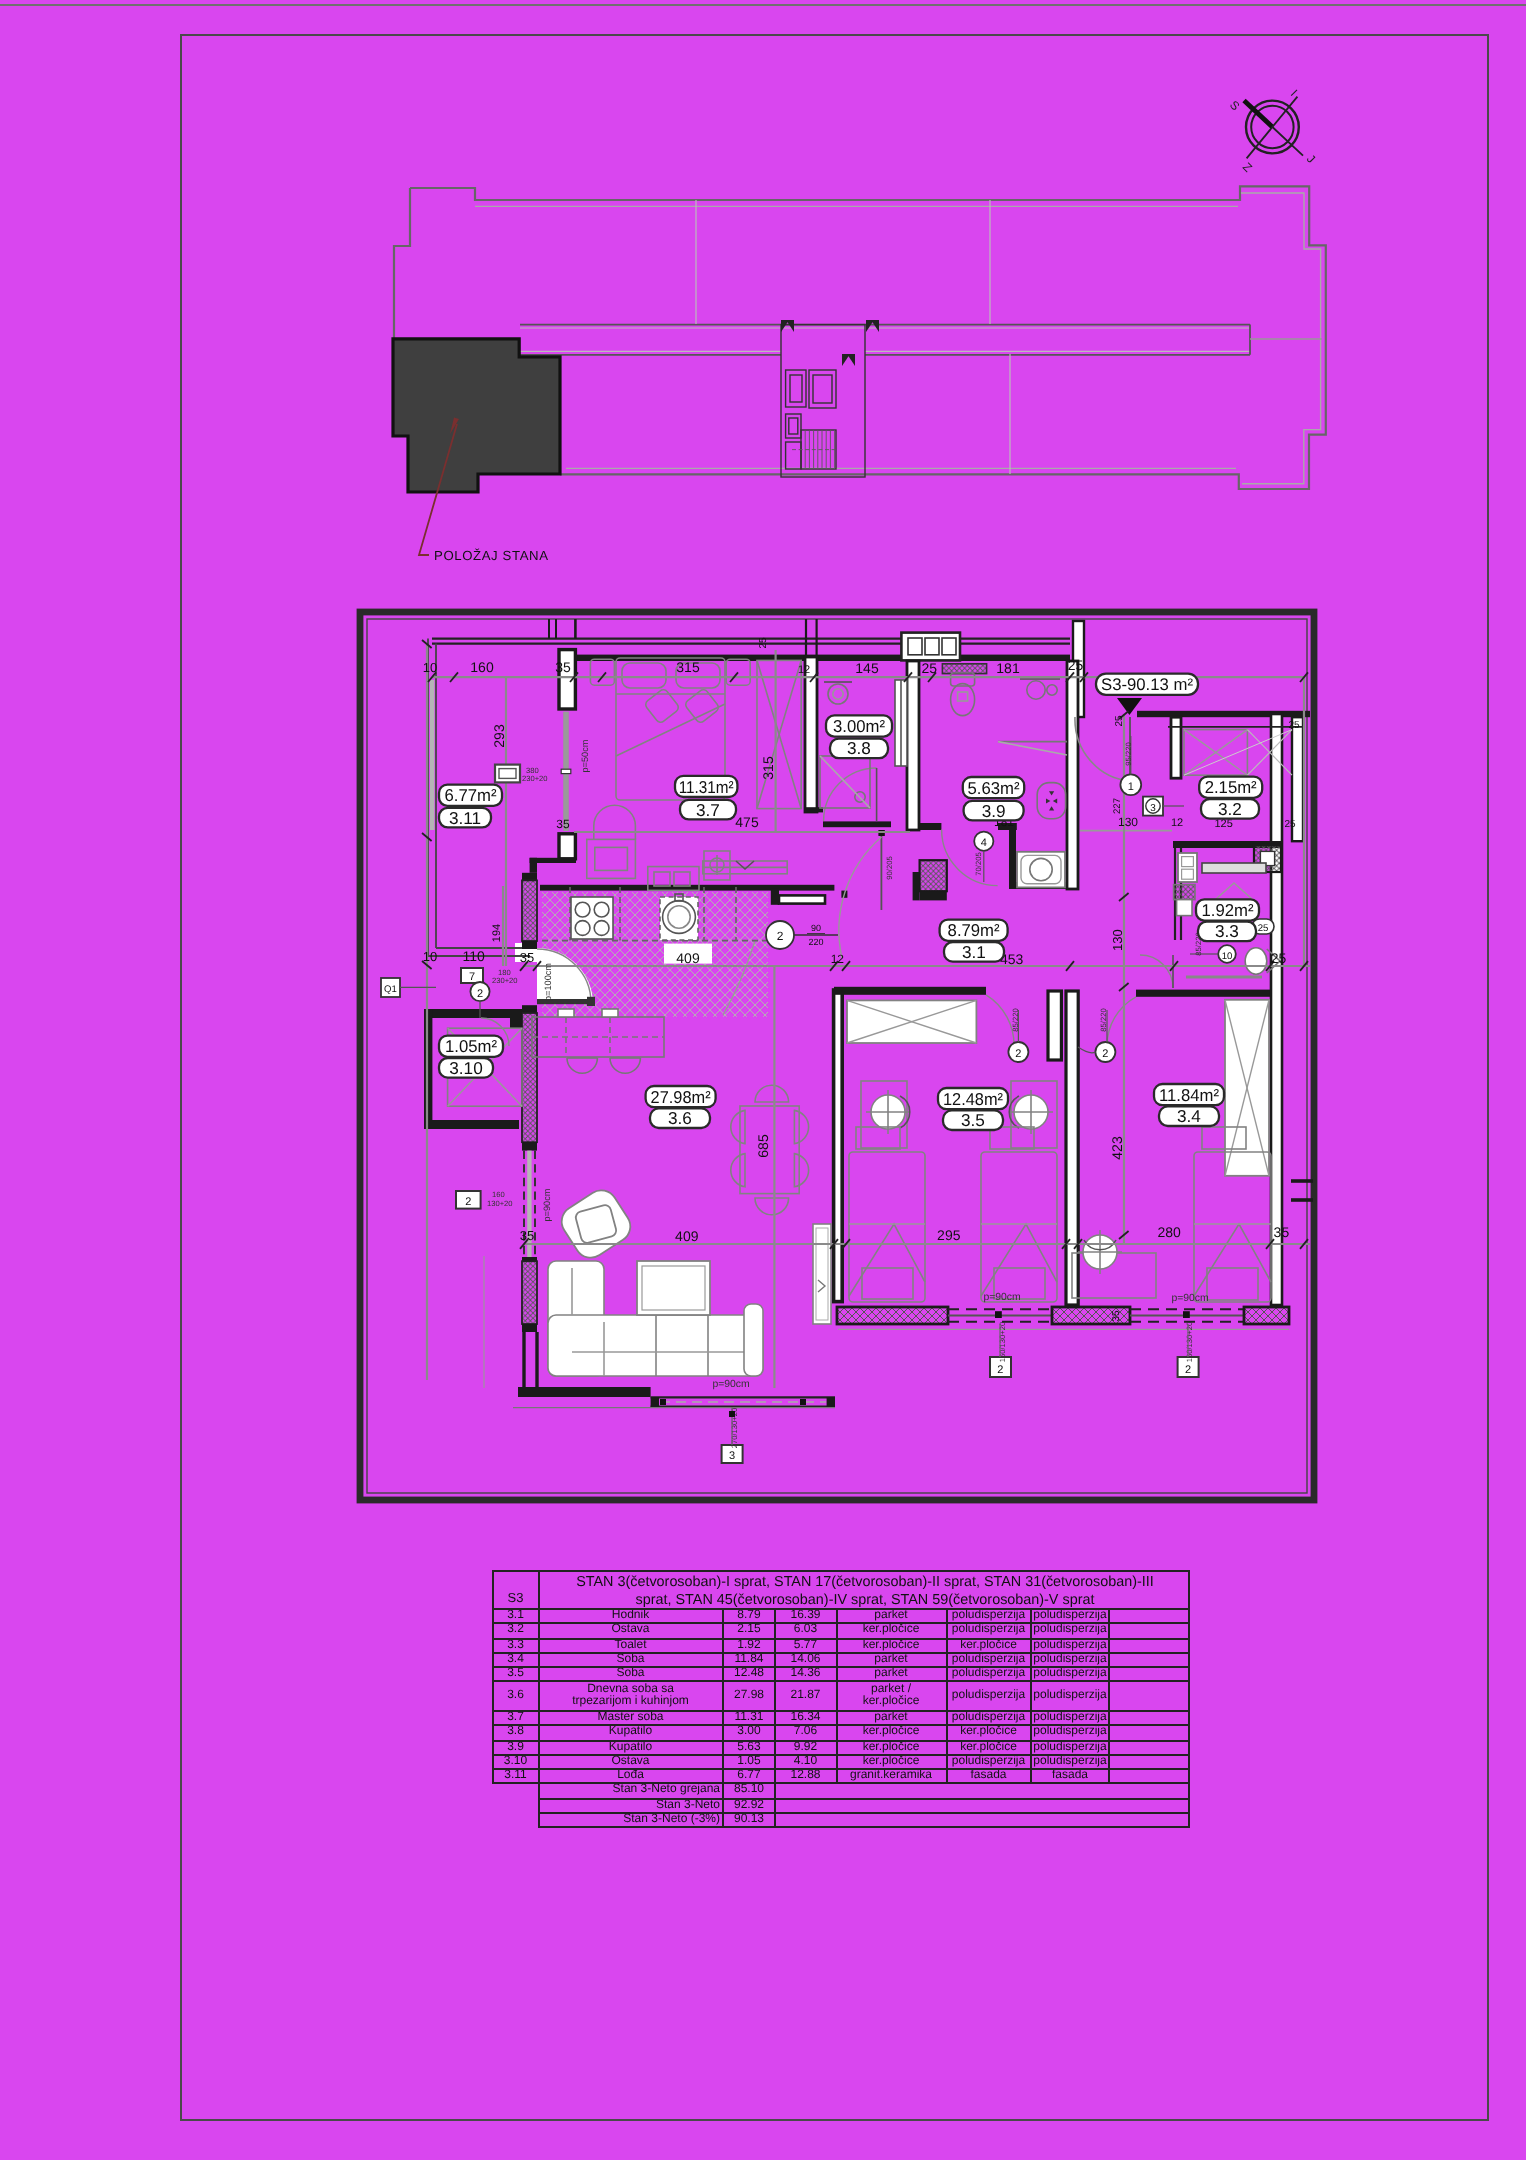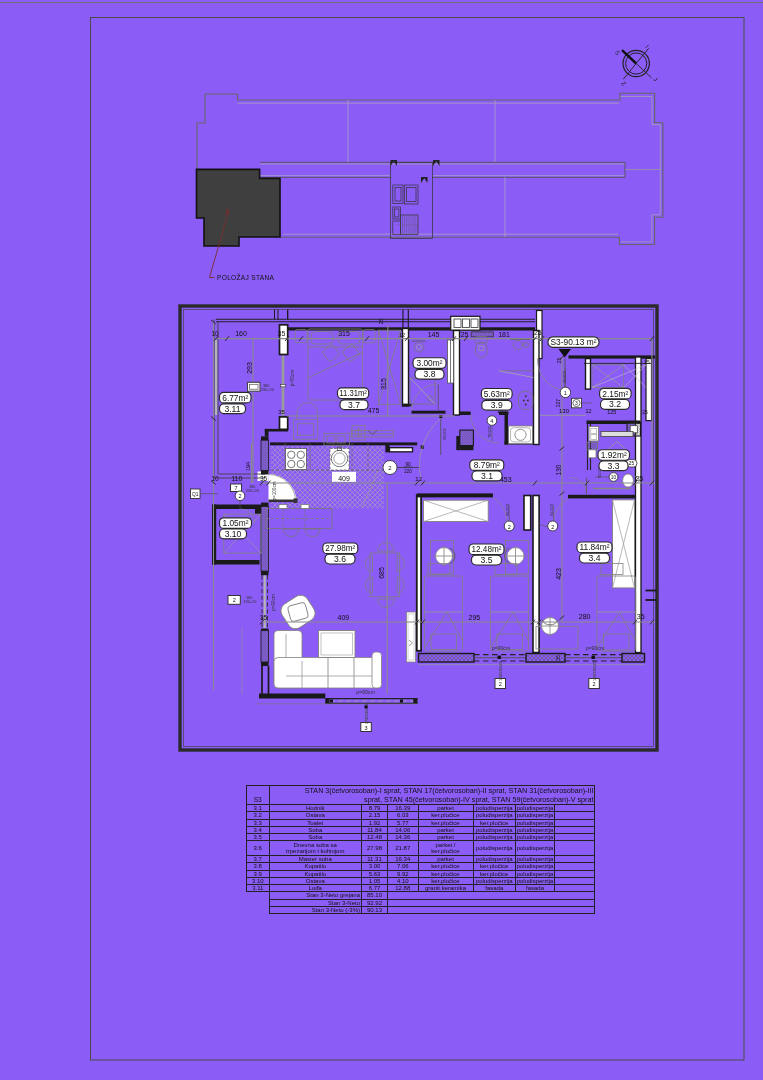--- a/index.html
+++ b/index.html
@@ -1,18 +1,18 @@
 <!DOCTYPE html>
 <html><head>
 <meta charset="utf-8">
 <style>
   html,body{margin:0;padding:0;background:#fff;width:763px;height:1080px;overflow:hidden;}
   *{box-sizing:border-box;}
   body{font-family:"Liberation Sans",sans-serif;}
-  #page{position:relative;width:763px;height:1080px;background:#8b5cf6;}
+  #page{position:relative;width:763px;height:1080px;background:#d946ef;}
   svg{position:absolute;left:0;top:0;}
   .tbl{position:absolute;left:246px;top:785px;width:348px;border-collapse:collapse;table-layout:fixed;font-family:"Liberation Sans",sans-serif;}
   .tbl td{border:0.7px solid #222;padding:0;margin:0;text-align:center;vertical-align:middle;font-size:6px;color:#111;line-height:1.05;overflow:hidden;white-space:nowrap;}
   .tbl td.nb{border:none;}
 </style>
 </head>
 <body>
 <div id="page">
 <svg width="763" height="1080" viewBox="0 0 763 1080">
 <defs>
@@ -760,21 +760,21 @@
         <col style="width:26px">
         <col style="width:30.5px">
         <col style="width:55px">
         <col style="width:42.5px">
         <col style="width:39px">
         <col style="width:39.5px">
 </colgroup>
 <tbody>
         <tr style="height:18px">
           <td style="font-size:6.5px;vertical-align:bottom">S3</td>
-          <td colspan="7" style="font-size:7.2px;text-align:right;padding-left:2px;line-height:1.25;white-space:normal">STAN 3(četvorosoban)-I sprat, STAN 17(četvorosoban)-II sprat, STAN 31(četvorosoban)-III<br>sprat, STAN 45(četvorosoban)-IV sprat, STAN 59(četvorosoban)-V sprat</td>
+          <td colspan="7" style="font-size:7.2px;text-align:center;padding-left:2px;line-height:1.25;white-space:normal">STAN 3(četvorosoban)-I sprat, STAN 17(četvorosoban)-II sprat, STAN 31(četvorosoban)-III<br>sprat, STAN 45(četvorosoban)-IV sprat, STAN 59(četvorosoban)-V sprat</td>
         </tr>
 <tr style="height:7.2px">
           <td>3.1</td>
           <td>Hodnik</td>
           <td>8.79</td>
           <td>16.39</td>
           <td>parket</td>
           <td>poludisperzija</td>
           <td>poludisperzija</td>
           <td></td>

